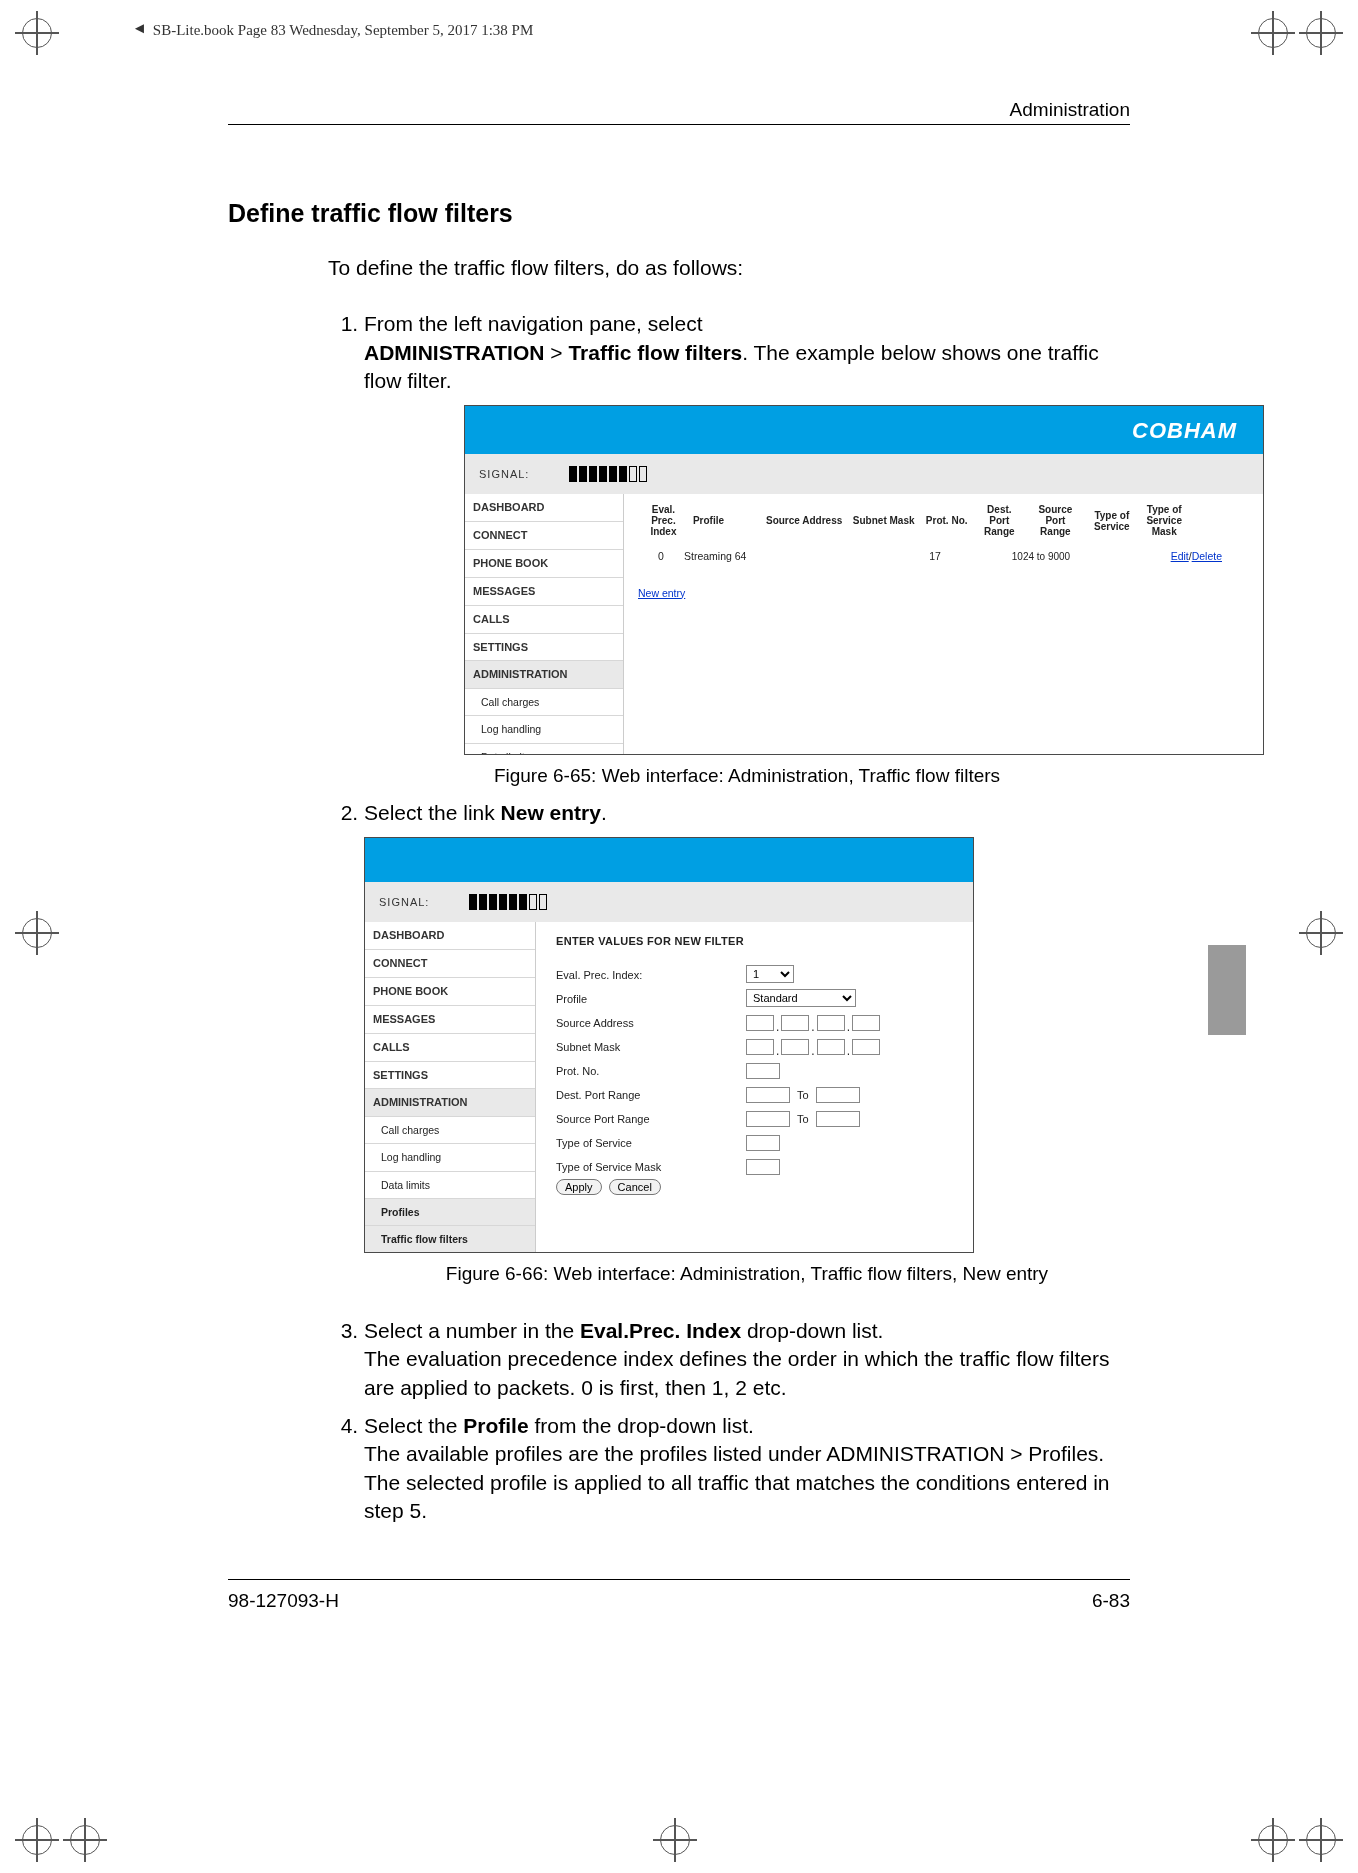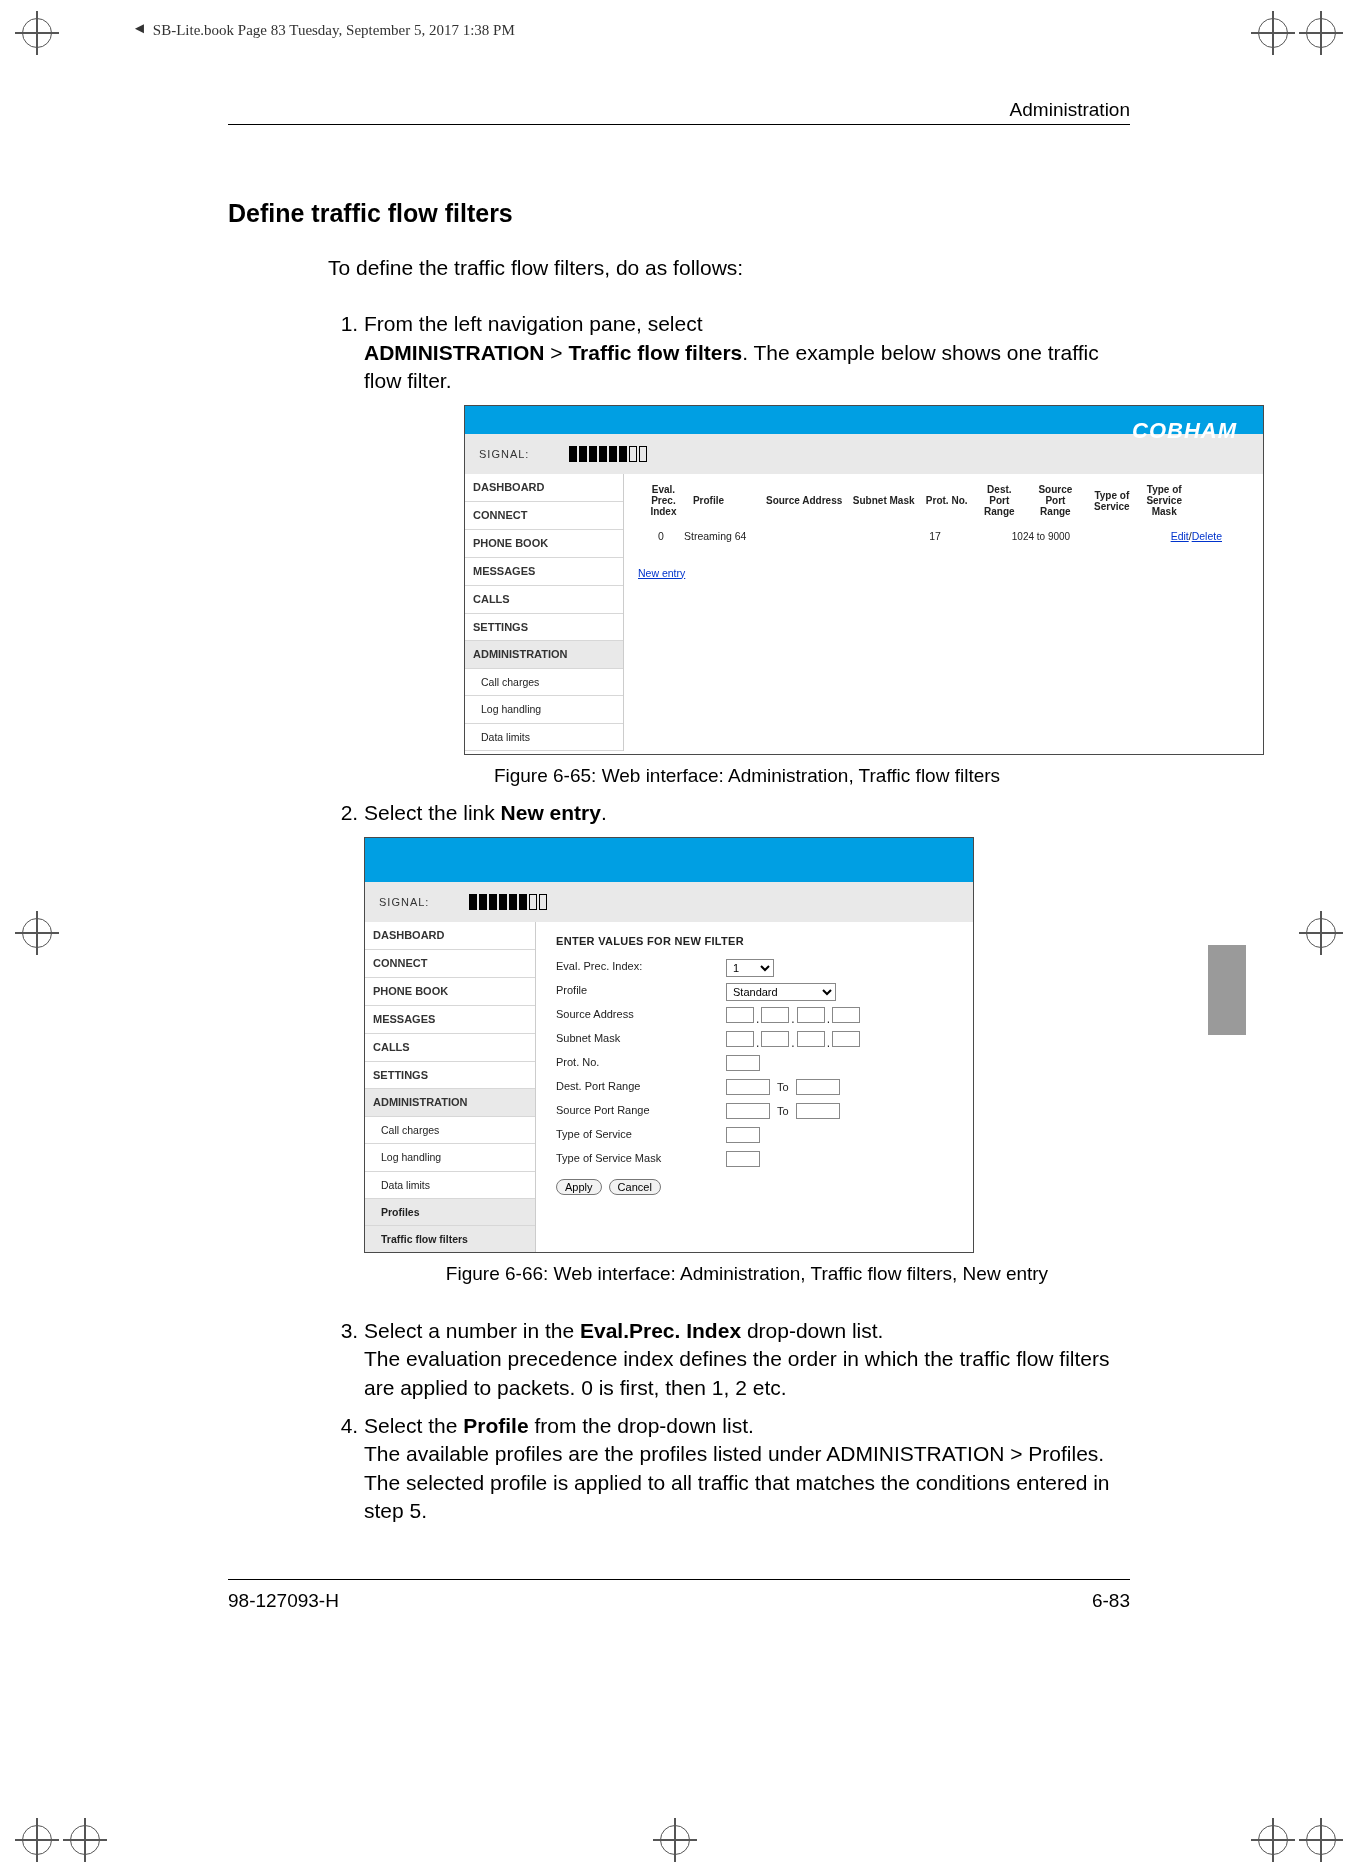--- a/index.html
+++ b/index.html
@@ -94,21 +94,21 @@
   
   .shot {
     border: 1px solid #4a4a4a;
     background: #fff;
     margin: 10px 0 8px 100px;
     position: relative;
     overflow: hidden;
   }
   .shot1 { width: 798px; height: 348px; }
   .shot .bluebar {
-    height: 28px;
+    height: 48px;
     background: #009fe3;
     position: relative;
   }
   .shot .bluebar .logo {
     position: absolute;
     right: 26px;
     top: 10px;
     color: #fff;
     font-family: Arial, sans-serif;
     font-weight: bold;
@@ -195,23 +195,24 @@
   .shot2 .nav { width: 170px; }
   .shot2 .right2 { flex: 1; padding: 6px 20px; }
   .shot2 .form-title {
     font-weight: bold;
     font-size: 11px;
     margin: 6px 0 10px 0;
     letter-spacing: 0.3px;
   }
   .shot2 .form-row {
     display: flex;
-    align-items: flex-start;
+    align-items: flex-end;
     font-size: 11px;
     height: 24px;
+    gap: 20px;
   }
   .shot2 .form-row .lab { flex: 0 0 170px; }
   .shot2 .form-row .ctl { }
   .shot2 select, .shot2 input[type=text] {
     font-size: 11px;
     font-family: Verdana, Arial, sans-serif;
     border: 1px solid #888;
     background: #fff;
     padding: 1px 2px;
     box-sizing: border-box;
@@ -256,21 +257,21 @@
   <div class="regmark" style="top:18px; right:70px;"></div>
   <div class="regmark" style="top:918px; left:22px;"></div>
   <div class="regmark" style="top:918px; right:22px;"></div>
   <div class="regmark" style="bottom:18px; left:22px;"></div>
   <div class="regmark" style="bottom:18px; left:70px;"></div>
   <div class="regmark" style="bottom:18px; right:22px;"></div>
   <div class="regmark" style="bottom:18px; right:70px;"></div>
   <div class="regmark" style="bottom:18px; left:660px;"></div>
 
   <div class="book-info">
-    <span class="triangle">◄</span><span>SB-Lite.book  Page 83  Tuesday, September 5, 2017  1:38 PM</span>
+    <span class="triangle">◄</span><span>SB-Lite.book  Page 83  Wednesday, September 5, 2017  1:38 PM</span>
   </div>
 
   <div class="thumb-tab"></div>
 
   <div class="content-frame">
     <div class="top-rule">
       <span class="section-label">Administration</span>
     </div>
 
     <div class="h2">Define traffic flow filters</div>

